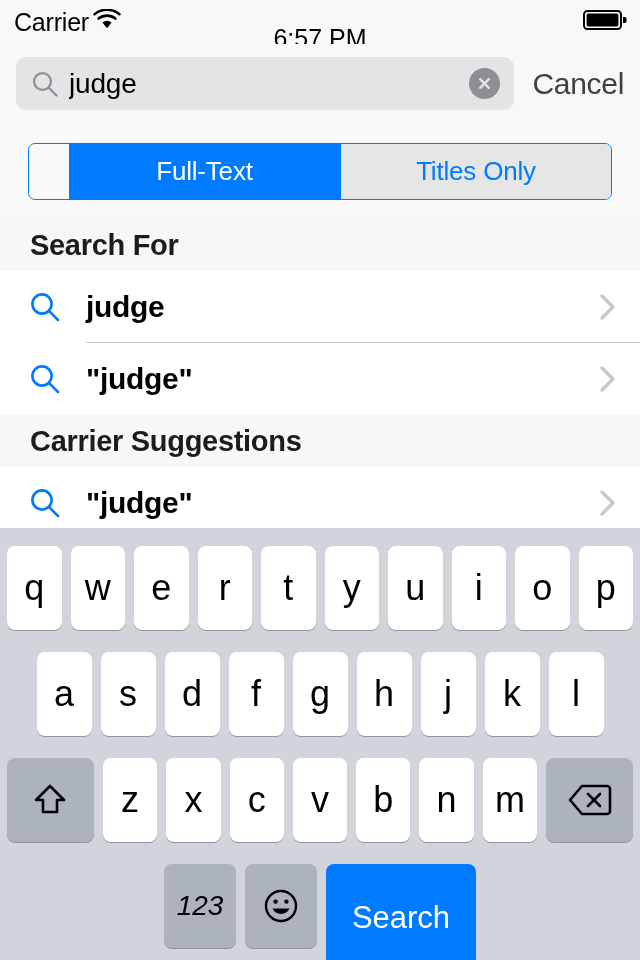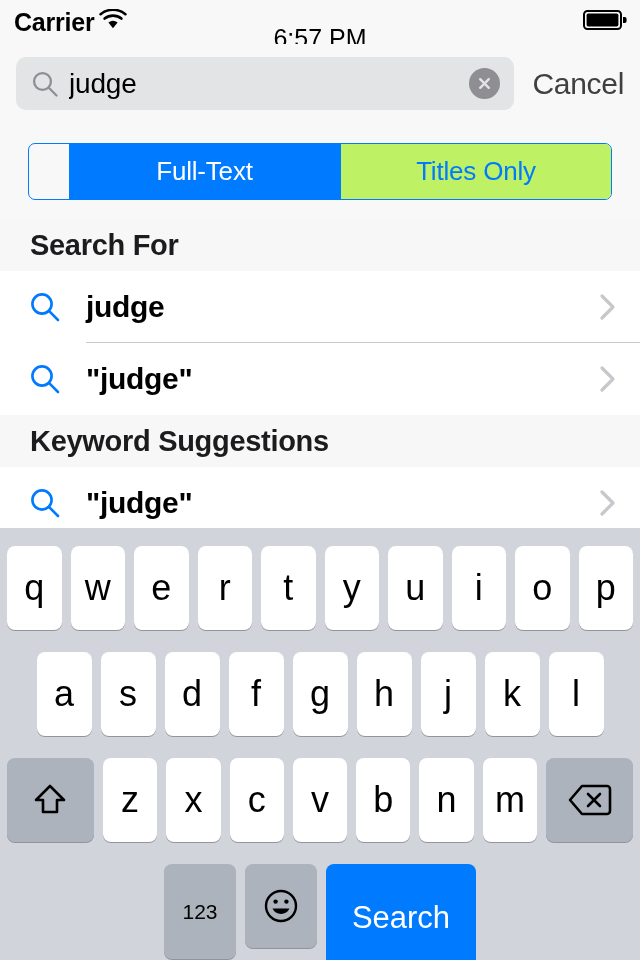--- a/index.html
+++ b/index.html
@@ -11,21 +11,21 @@
     overflow:hidden;
   }
   #app { position:relative; width:640px; height:960px; background:#ffffff; }
 
   
   .statusbar {
     position:absolute; top:0; left:0; width:640px; height:44px;
     background:#f8f8f8;
     display:flex; align-items:center;
   }
-  .sb-left { position:absolute; left:14px; display:flex; align-items:center; gap:3px;font-weight:bold; }
+  .sb-left { position:absolute; left:14px; display:flex; align-items:center; gap:3px; }
   .sb-carrier { font-size:25px; color:#000; letter-spacing:-0.2px; }
   .sb-center {
     position:absolute; left:0; width:640px; text-align:center;
     font-size:25px; color:#000; font-weight:400;margin-top:32px;
   }
   .sb-right { position:absolute; right:13px; display:flex; align-items:center; }
 
   
   .searchbar-row {
     position:absolute; top:44px; left:0; width:640px; height:79px;
@@ -65,21 +65,21 @@
   }
   .segmented {
     width:584px; height:57px;
     border:1.5px solid #007aff; border-radius:7px;
     display:flex; overflow:hidden;
   }
   .seg {
     flex:1 1 50%;
     display:flex; align-items:center; justify-content:center;
     font-size:26px; cursor:pointer;
-    background:#bef264; color:#007aff;
+    background:#e5e5e5; color:#007aff;
     letter-spacing:-0.2px;
   }
   .seg.active { background:#007aff; color:#ffffff;margin-left:40px; }
   .seg + .seg { border-left:1.5px solid #007aff; }
 
   
   .list { position:absolute; top:219px; left:0; width:640px; height:309px;
           background:#b91c1c; overflow:hidden; }
   .section-header {
     height:52px; background:#f7f7f7;
@@ -119,21 +119,21 @@
     box-shadow:0 1px 0 rgba(0,0,0,0.30);
     display:flex; align-items:center; justify-content:center;
     font-size:36px; color:#000; cursor:pointer;
     font-family:"Liberation Sans", sans-serif;
     letter-spacing:0;
   }
   .key.letter { width:55px; height:84px; margin:0 4.5px; }
   .key.gray { background:#adb3bd; box-shadow:0 1px 0 rgba(0,0,0,0.30); }
   .key.shift  { width:88px; height:84px; margin:0 4.5px 0 7px; }
   .key.delete { width:88px; height:84px; margin:0 7px 0 4.5px; }
-  .key.num    { width:72px; height:95px; margin:0 4.5px 0 7px; font-size:21px; }
+  .key.num    { width:72px; height:84px; margin:0 4.5px 0 7px; font-size:28px;font-style:italic; }
   .key.emoji  { width:72px; height:84px; margin:0 4.5px; }
   .key.space  { flex:0 0 auto; width:310px; height:84px; margin:0 4.5px; font-size:29px; }
   .key.search {
     width:150px; height:108px; margin:0 7px 0 4.5px;
     background:#007aff; color:#ffffff; font-size:31px;
   }
   .kb-row.r1 .key.letter:first-child { margin-left:7px; }
   .kb-row.r1 .key.letter:last-child  { margin-right:7px; }
 </style>
 </head>
@@ -218,21 +218,21 @@
         </svg>
       </span>
       <span class="row-label">"judge"</span>
       <span class="row-chevron">
         <svg width="20" height="34" viewBox="0 0 20 34">
           <polyline points="4,6 15,17 4,28" fill="none" stroke="#c7c7cc" stroke-width="3.2" stroke-linecap="round" stroke-linejoin="round"></polyline>
         </svg>
       </span>
     </div>
 
-    <div class="section-header">Keyword Suggestions</div>
+    <div class="section-header">Carrier Suggestions</div>
 
     <div class="row">
       <span class="row-icon">
         <svg width="34" height="34" viewBox="0 0 34 34">
           <circle cx="14" cy="14" r="9.6" fill="none" stroke="#007aff" stroke-width="2.6"></circle>
           <line x1="21.2" y1="21.2" x2="30" y2="30" stroke="#007aff" stroke-width="2.6" stroke-linecap="round"></line>
         </svg>
       </span>
       <span class="row-label">"judge"</span>
       <span class="row-chevron">

